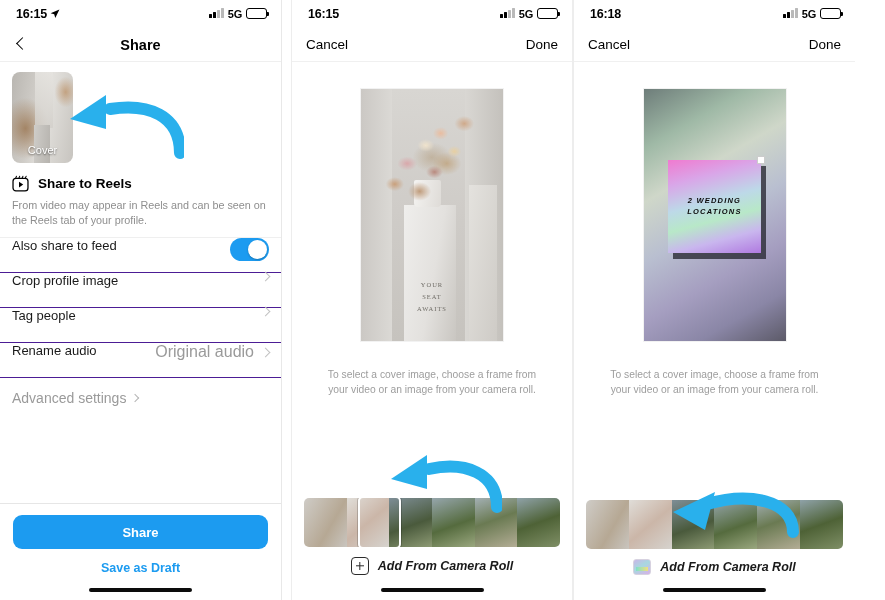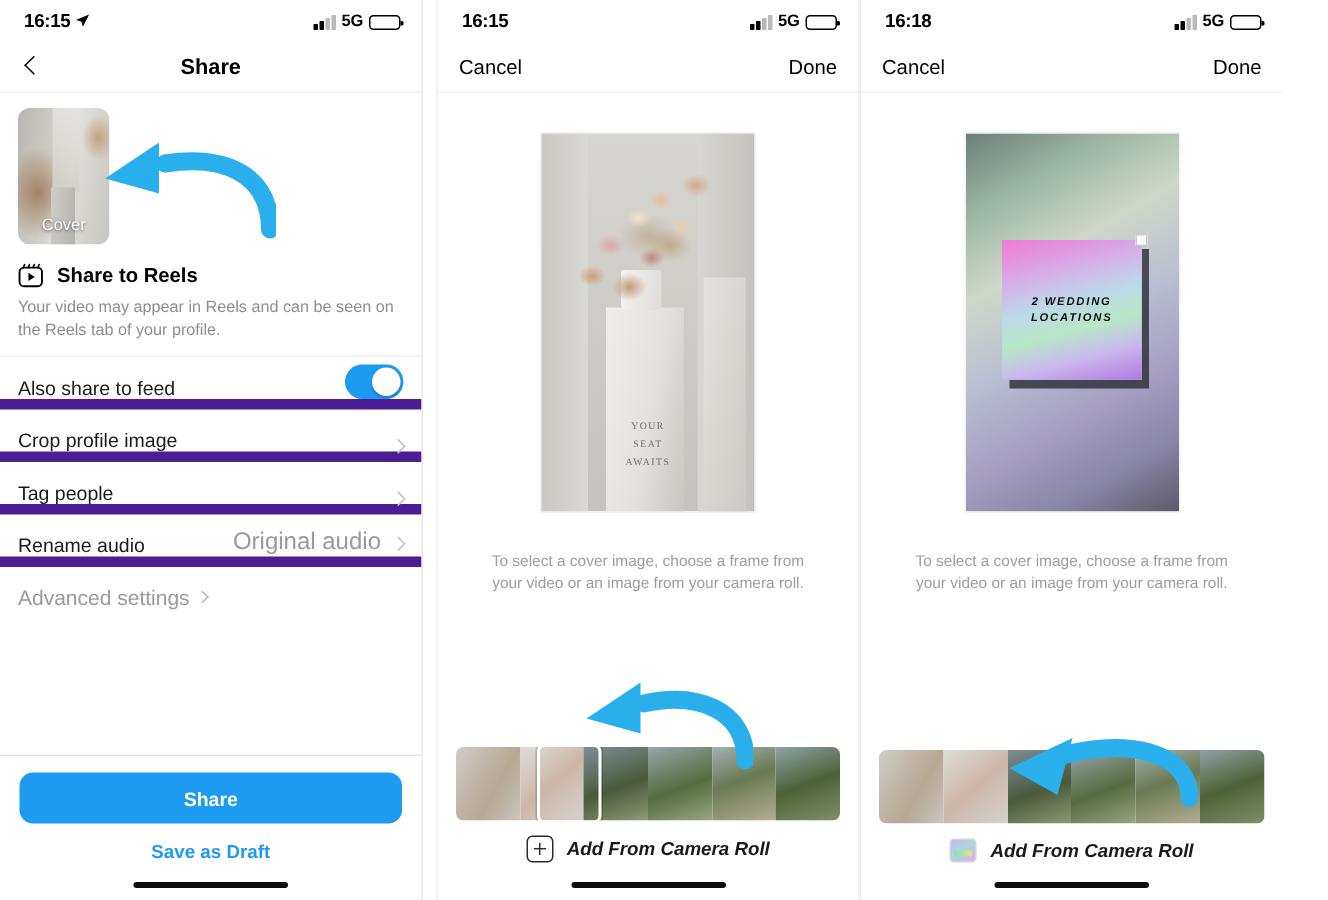--- a/index.html
+++ b/index.html
@@ -33,21 +33,21 @@
   .status-time {
     font-size: 12.5px;
     font-weight: bold;
     color: #000;
     letter-spacing: -0.2px;
     display: flex;
     align-items: center;
     gap: 3px;
   }
   .loc-arrow { display: block; }
-  .status-right { display: flex; align-items: flex-end; gap: 4px; }
+  .status-right { display: flex; align-items: flex-start; gap: 4px; }
   .sig { display: flex; align-items: flex-end; gap: 1.5px; height: 10px; }
   .sig i { width: 2.5px; background: #000; border-radius: 0.5px; display: block; }
   .sig i:nth-child(1) { height: 4px; }
   .sig i:nth-child(2) { height: 6px; }
   .sig i:nth-child(3) { height: 8px; background: #b9b9b9; }
   .sig i:nth-child(4) { height: 10px; background: #b9b9b9; }
   .net { font-size: 11px; font-weight: bold; color: #000; letter-spacing: -0.2px; }
   .batt {
     width: 21px; height: 10.5px;
     border: 1.3px solid #000; border-radius: 3px;
@@ -110,22 +110,22 @@
   .reels-icon { width: 17px; height: 17px; flex: 0 0 auto; }
   .reels-title { font-size: 13.5px; font-weight: bold; color: #000; }
   .reels-desc {
     font-size: 10.8px; color: #8e8e8e; line-height: 1.35;
     padding: 6px 14px 10px 12px;
   }
 
   
   .list { border-top: 1px solid #efefef; }
   .row {
-    height: 35px; display: flex; align-items: flex-end;
-    padding: 0 12px; border-bottom: 7px solid #4c1d95;
+    height: 35px; display: flex; align-items: flex-start;
+    padding: 0 12px; border-bottom: 1px solid #4c1d95;
     justify-content: space-between; cursor: pointer; gap: 41px;
   }
   .row-label { font-size: 13px; color: #1a1a1a; }
   .row-right { display: flex; align-items: center; gap: 8px; }
   .row-value { font-size: 16px; color: #9a9a9a; }
   .chev {
     width: 7px; height: 7px;
     border-top: 1.4px solid #c2c2c2; border-right: 1.4px solid #c2c2c2;
     transform: rotate(45deg); display: block;
   }
@@ -336,21 +336,21 @@
     </div>
 
     <div class="reels-row">
       <svg class="reels-icon" viewBox="0 0 20 20">
         <rect x="1.2" y="4" width="17.6" height="14.6" rx="3.4" fill="none" stroke="#000" stroke-width="1.5"></rect>
         <path d="M4.2 4 L5.2 1.6 M8 4 L9 1.6 M11.8 4 L12.8 1.6 M15.6 4 L16.6 1.6" stroke="#000" stroke-width="1.3" stroke-linecap="round"></path>
         <path d="M8.2 8 L13.2 11.3 L8.2 14.6 Z" fill="#000"></path>
       </svg>
       <span class="reels-title">Share to Reels</span>
     </div>
-    <div class="reels-desc">Your video may appear in Reels and can be seen on the Reels tab of your profile.</div>
+    <div class="reels-desc">From video may appear in Reels and can be seen on the Reels tab of your profile.</div>
 
     <div class="list">
       <div class="row">
         <span class="row-label">Also share to feed</span>
         <span class="toggle">
             <span class="knob"></span>
           </span>
       </div>
       <div class="row">
         <span class="row-label">Crop profile image</span>

